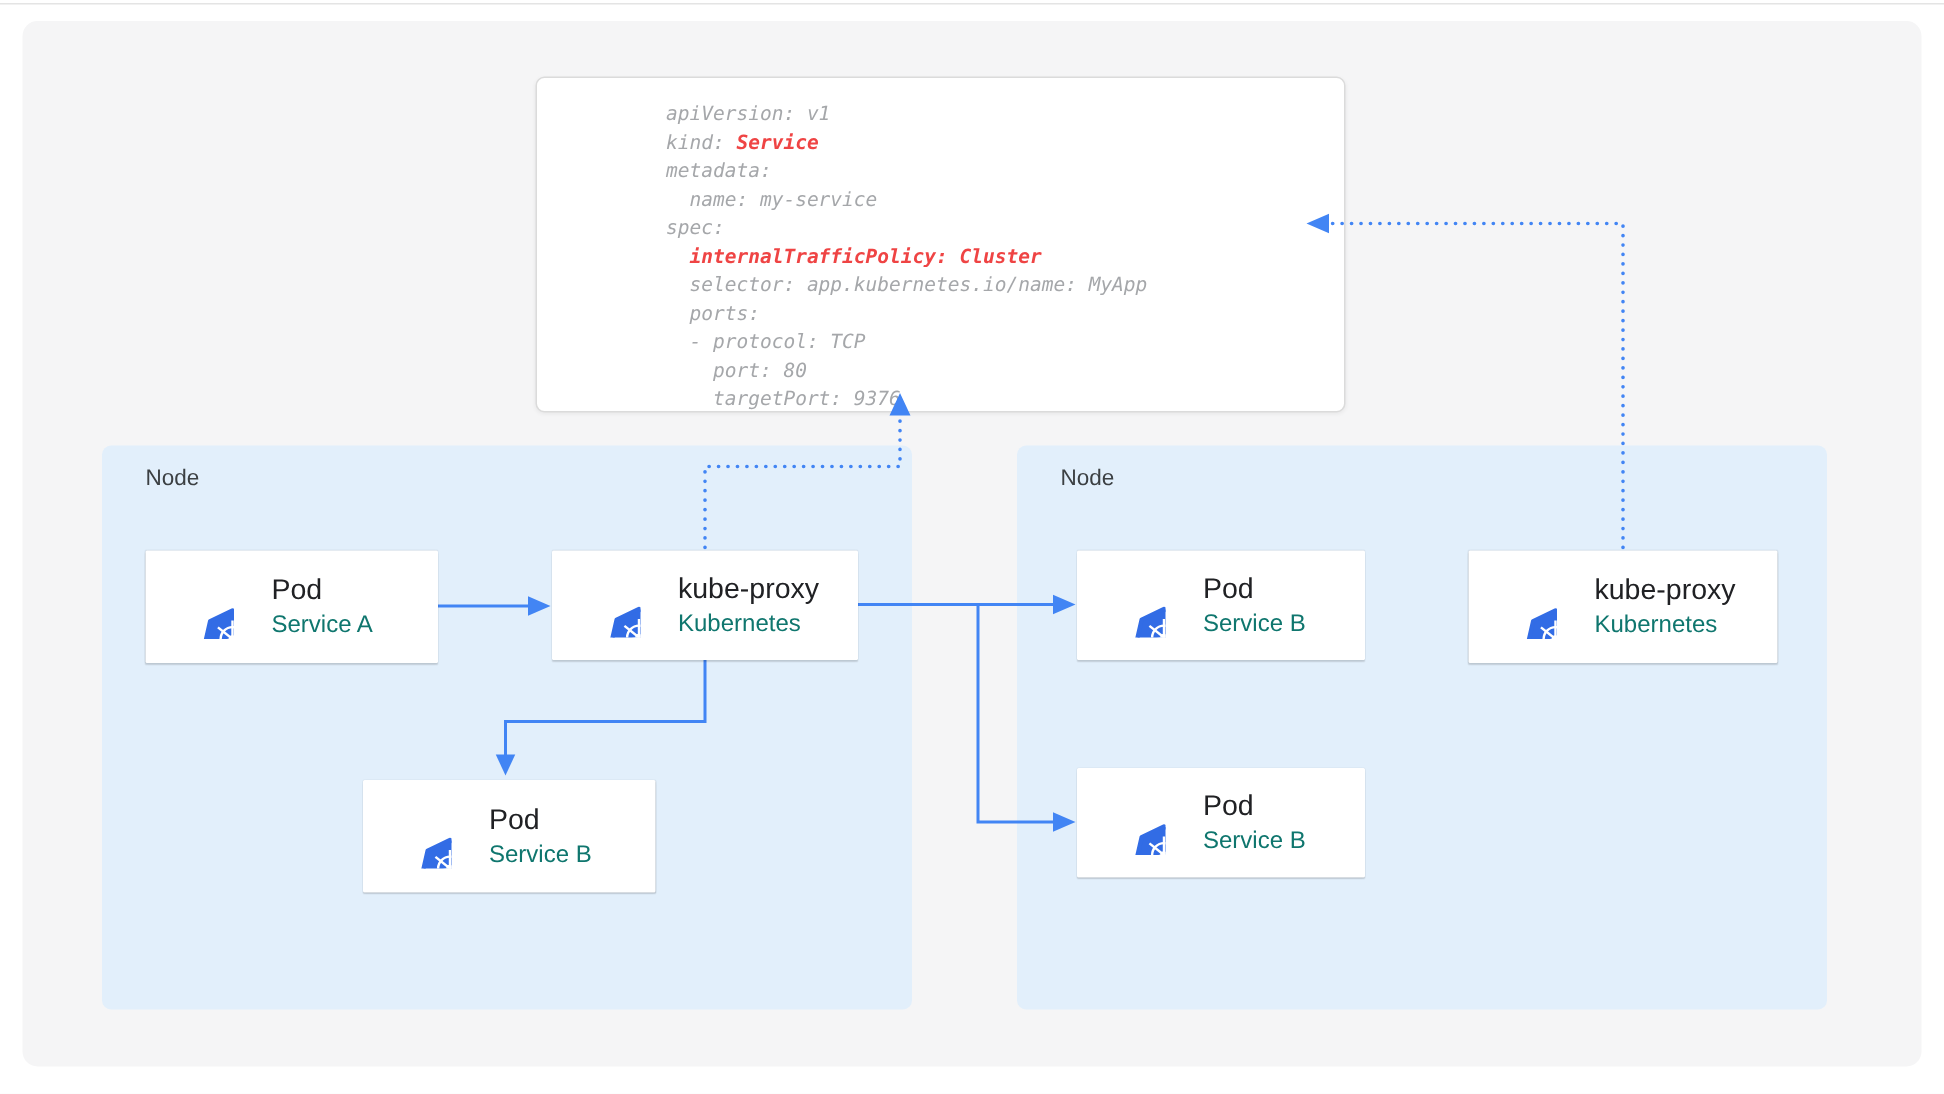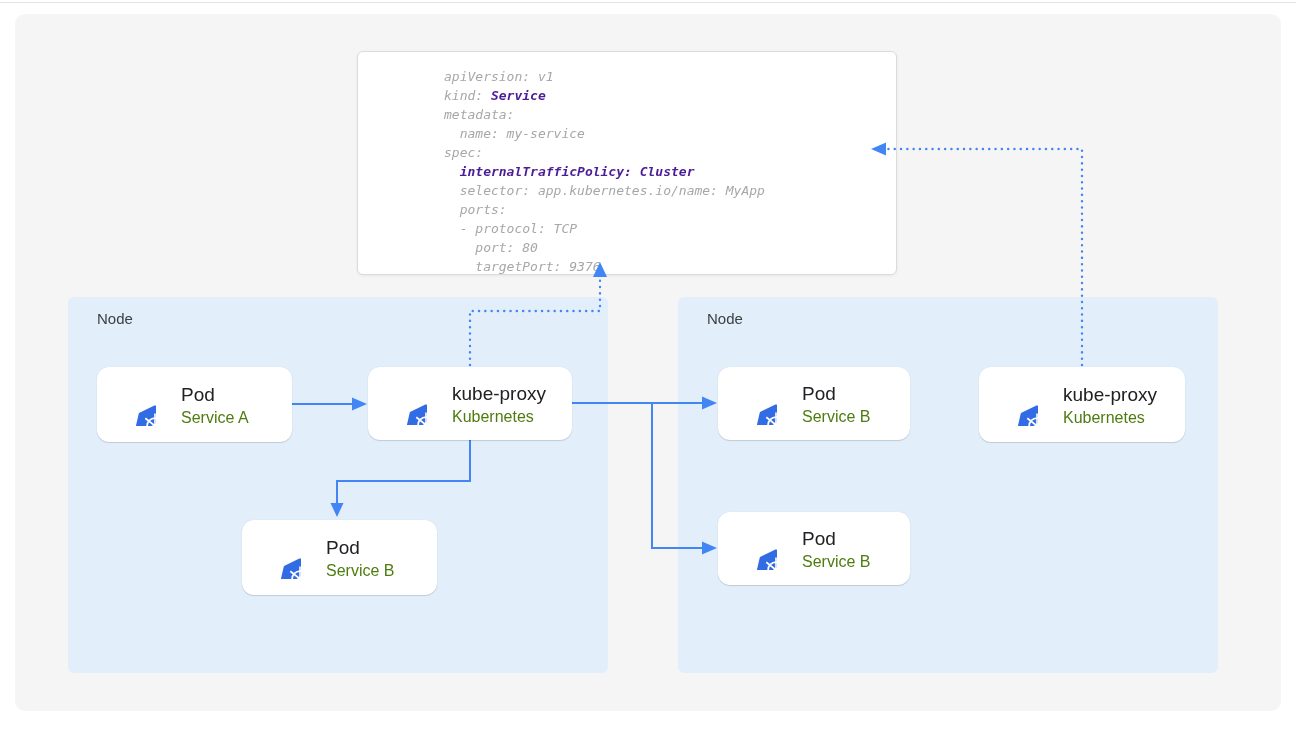--- a/index.html
+++ b/index.html
@@ -9,34 +9,34 @@
   .hairline{position:absolute;left:0;top:2px;width:100%;height:1px;background:#e4e4e4;}
   .panel{position:absolute;left:15px;top:14px;width:1266px;height:697px;background:#f5f5f6;border-radius:10px;}
 
   
   .manifest{position:absolute;left:330px;top:37px;width:540px;height:224px;background:#ffffff;
             border:1px solid #dbdbdb;border-radius:6px;box-sizing:border-box;
             box-shadow:0 1px 3px rgba(0,0,0,0.06);margin-left:12px;}
   .code{position:absolute;left:86px;top:15px;white-space:pre;
         font-family:"DejaVu Sans Mono",monospace;font-style:italic;
         font-size:13px;line-height:19px;color:#a5a7aa;}
-  .code .b{font-weight:bold;color:#4c1d95;}
+  .code .b{font-weight:bold;color:#ef4444;}
 
   
   .node{position:absolute;top:283px;width:540px;height:376px;background:#e2effb;border-radius:6px;}
   .node-label{position:absolute;left:29px;top:13px;font-size:15px;color:#3c4043;}
 
   
-  .card{position:absolute;background:#ffffff;border-radius:12px;
+  .card{position:absolute;background:#ffffff;border-radius:1px;
         box-shadow:0 1px 1px rgba(0,0,0,0.14),0 0 1px rgba(0,0,0,0.12);
         display:flex;align-items:center;}
   .k8s-icon{position:absolute;left:15px;top:50%;transform:translateY(-50%);width:44px;height:42px;}
   .card-text{position:absolute;left:84px;top:50%;transform:translateY(-50%);}
   .card-title{font-size:19px;color:#202124;line-height:25px;}
-  .card-sub{font-size:16px;color:#4d7c0f;line-height:22px;}
+  .card-sub{font-size:16px;color:#0f766e;line-height:22px;}
 
   
   .arrows{position:absolute;left:0;top:0;width:1296px;height:729px;pointer-events:none;}
   .solid{fill:none;stroke:#4285f4;stroke-width:2;}
   .dotted{fill:none;stroke:#4285f4;stroke-width:2.4;stroke-dasharray:0.1 6.2;stroke-linecap:round;}
   .head{fill:#4285f4;stroke:none;}
 </style>
 </head>
 <body>
 

